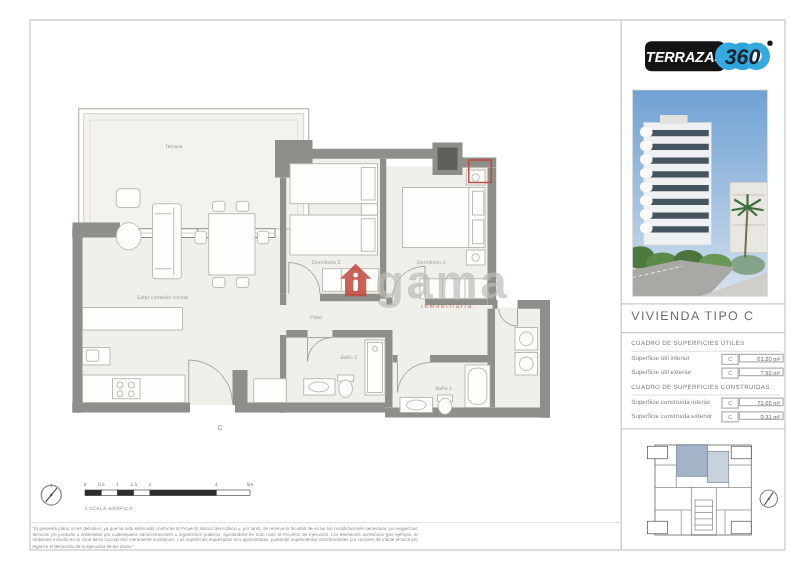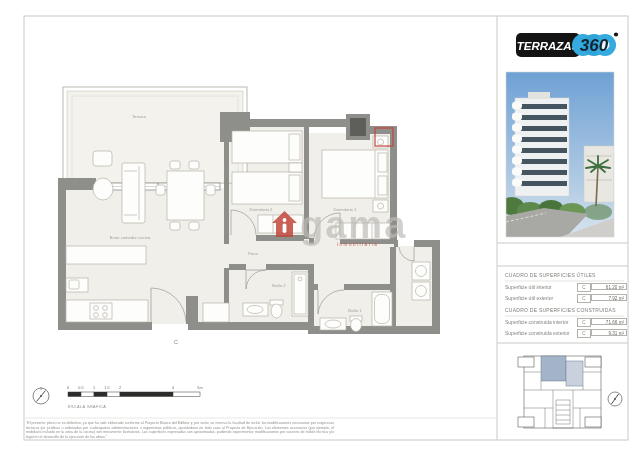--- a/index.html
+++ b/index.html
@@ -316,20 +316,21 @@
     </g>
   </g>
   <g>
     <circle cx="615" cy="399" r="7" fill="none" stroke="#7d7d79" stroke-width=".9"></circle>
     <line x1="618.5" y1="394" x2="611.5" y2="404" stroke="#4f4f4b" stroke-width="1"></line>
     <circle cx="615" cy="399" r=".9" fill="#4f4f4b"></circle>
   </g>
 </svg>
 
   
+  <div class="panel-title">VIVIENDA TIPO C</div>
 
   <div class="shead" style="top:272px">CUADRO DE SUPERFICIES ÚTILES</div>
 
   <div class="srow" style="top:283px">
     <span class="slabel">Superficie útil interior</span>
     <span class="scode">C</span>
     <span class="sval">61.20 m²</span>
   </div>
   <div class="srow" style="top:294px">
     <span class="slabel">Superficie útil exterior</span>

